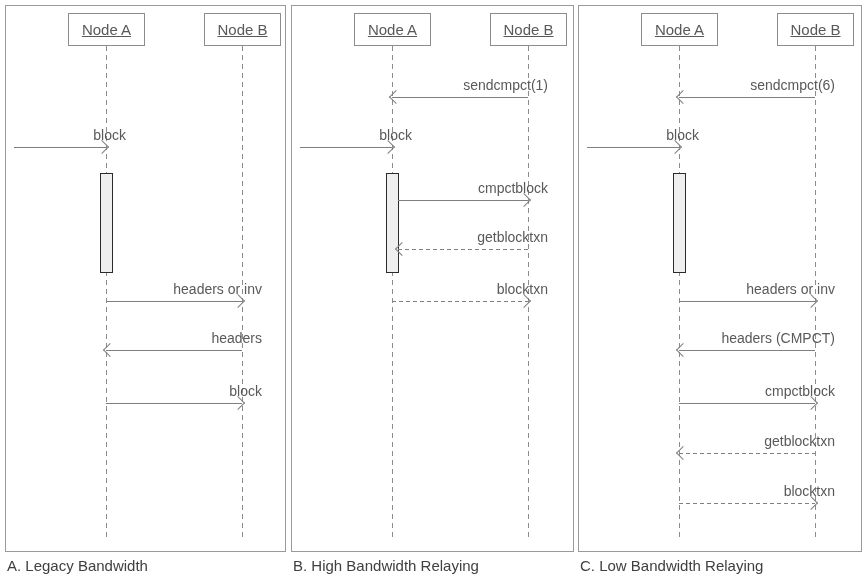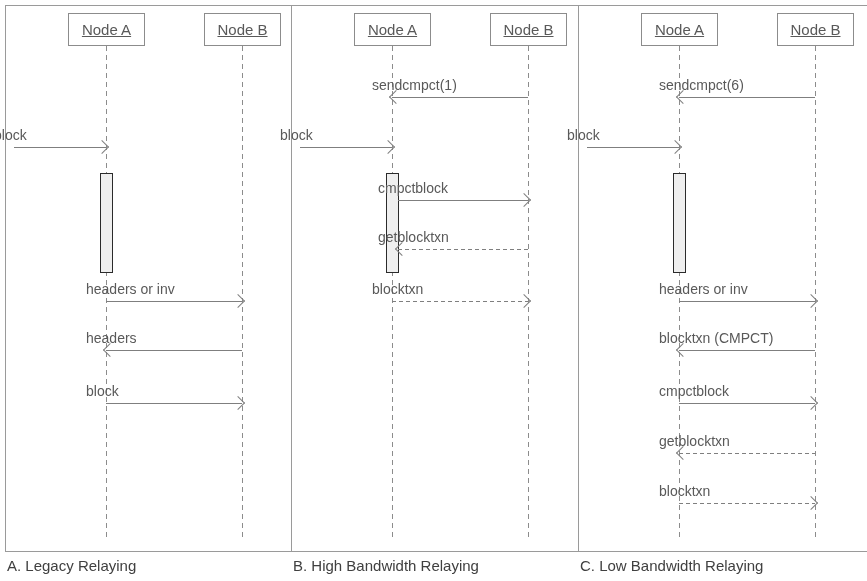--- a/index.html
+++ b/index.html
@@ -14,21 +14,20 @@
     height: 581px;
     background: #ffffff;
     overflow: hidden;
   }
   .panel {
     position: absolute;
     top: 5px;
     height: 545px;
     border: 1px solid #9a9a9a;
     background: #ffffff;
-    padding-left: 16px;
   }
   #panel-a { left: 5px;   width: 279px; }
   #panel-b { left: 291px; width: 281px; }
   #panel-c { left: 578px; width: 282px; }
 
   .nodebox {
     position: absolute;
     top: 7px;
     width: 75px;
     height: 31px;
@@ -71,21 +70,21 @@
     height: 1px;
     background: #7f7f7f;
   }
   .msg.dashed .line {
     background: repeating-linear-gradient(to right, #7f7f7f 0 4px, transparent 4px 7px);
   }
   .msg-label {
     position: absolute;
     left: -20px; right: -20px;
     bottom: 4px;
-    text-align: left;
+    text-align: right;
     font-size: 14px;
     color: #595959;
     white-space: nowrap;
   }
   .chev {
     position: absolute;
     width: 9px; height: 9px;
     top: -5px;
   }
   .chev-r {
@@ -208,38 +207,38 @@
       <div class="msg-label">block</div>
       <div class="line"></div>
       <div class="chev chev-r"></div>
     </div>
     <div class="msg solid" style="top:295px;left:100px;width:136px">
       <div class="msg-label">headers or inv</div>
       <div class="line"></div>
       <div class="chev chev-r"></div>
     </div>
     <div class="msg solid" style="top:344px;left:100px;width:136px">
-      <div class="msg-label">blocktxn (CMPCT)</div>
+      <div class="msg-label">headers (CMPCT)</div>
       <div class="line"></div>
       <div class="chev chev-l"></div>
     </div>
     <div class="msg solid" style="top:397px;left:100px;width:136px">
       <div class="msg-label">cmpctblock</div>
       <div class="line"></div>
       <div class="chev chev-r"></div>
     </div>
     <div class="msg dashed" style="top:447px;left:100px;width:136px">
       <div class="msg-label">getblocktxn</div>
       <div class="line"></div>
       <div class="chev chev-l"></div>
     </div>
     <div class="msg dashed" style="top:497px;left:100px;width:136px">
       <div class="msg-label">blocktxn</div>
       <div class="line"></div>
       <div class="chev chev-r"></div>
     </div>
   </div>
 
-  <div class="caption" id="cap-a">A. Legacy Relaying</div>
+  <div class="caption" id="cap-a">A. Legacy Bandwidth</div>
   <div class="caption" id="cap-b">B. High Bandwidth Relaying</div>
   <div class="caption" id="cap-c">C. Low Bandwidth Relaying</div>
 
 </div>
 
 </body></html>

